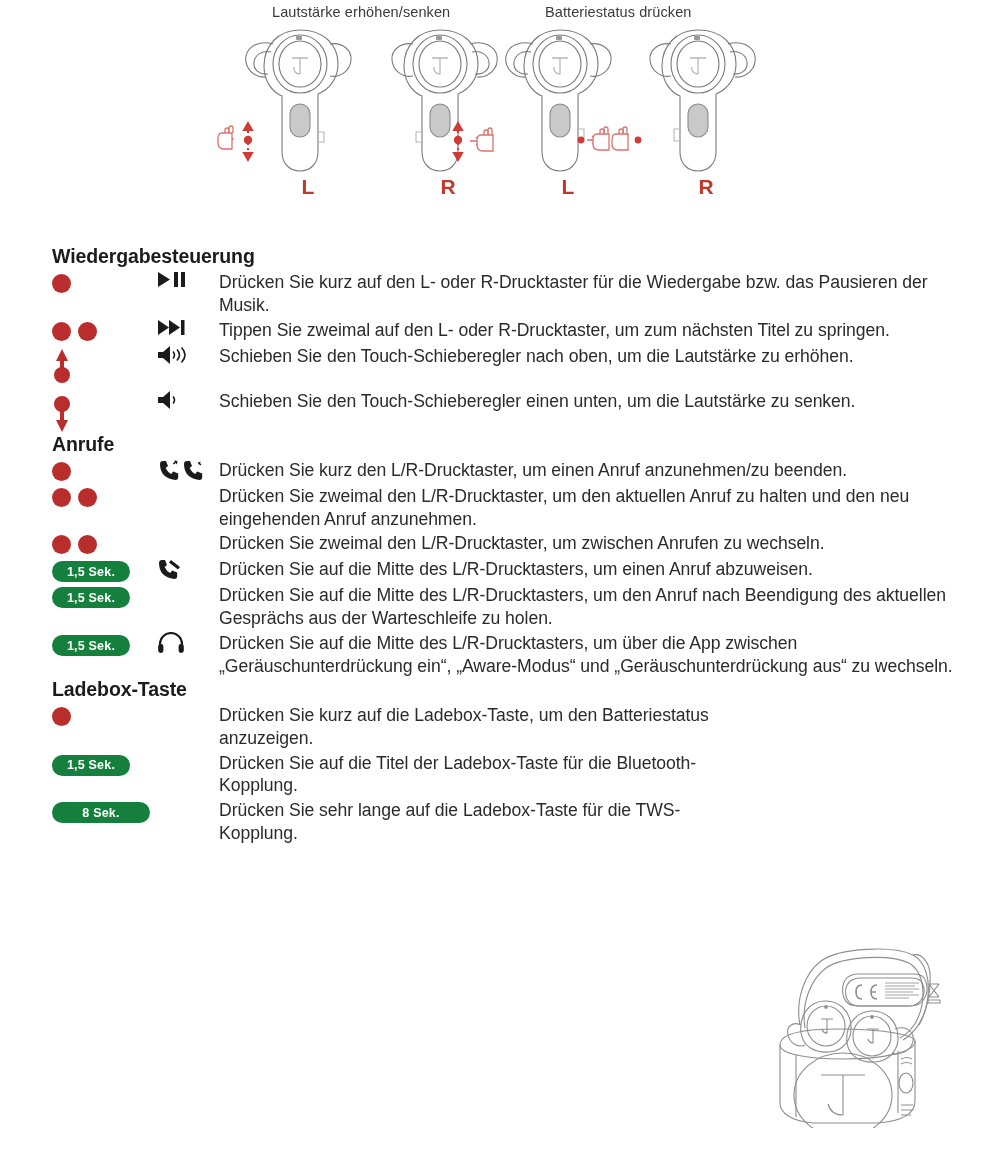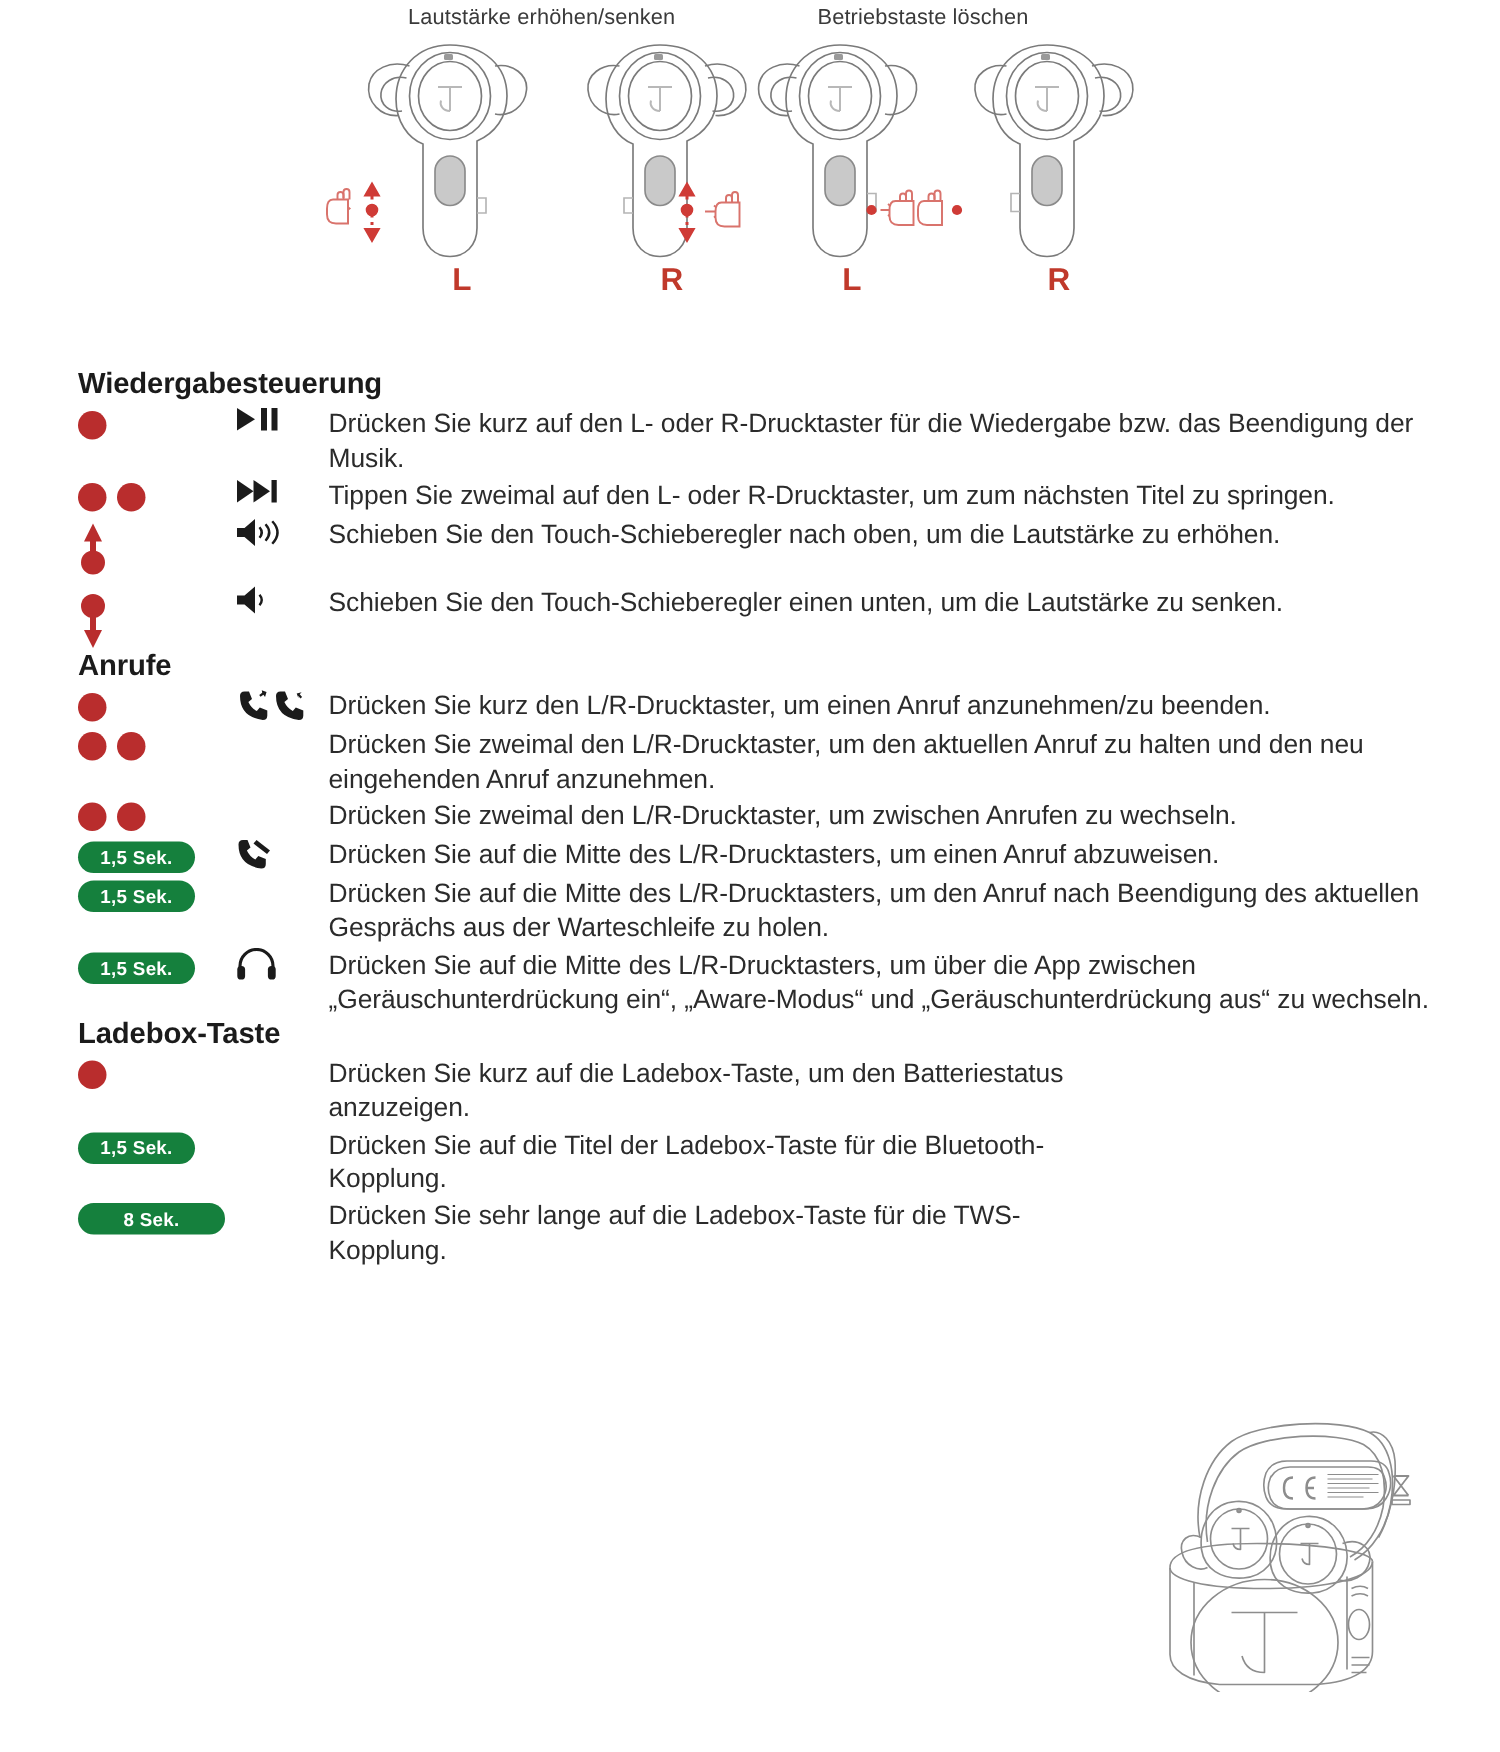--- a/index.html
+++ b/index.html
@@ -136,21 +136,21 @@
     width: 235px;
     height: 195px;
   }
 </style>
 </head>
 <body>
 
 <div id="illustration-band">
 
   <div class="band-caption" id="caption-volume">Lautstärke erhöhen/senken</div>
-  <div class="band-caption" id="caption-power">Betriebstaste löschen</div>
+  <div class="band-caption" id="caption-power">Batteriestatus drücken</div>
 
   <div class="bud-figure" id="bud-1">
     <svg class="bud-svg" width="140" height="160" viewBox="0 0 140 160">
       <g fill="none" stroke="#7a7a7a" stroke-width="1.1">
         <path d="M62 6 C40 6 26 22 26 42 C26 57 34 68 44 72 L44 128 C44 140 52 147 62 147 C72 147 80 140 80 128 L80 70 C92 65 100 54 100 40 C100 20 85 6 62 6 Z"></path>
         <ellipse cx="62" cy="40" rx="27" ry="29"></ellipse>
         <ellipse cx="62" cy="40" rx="21" ry="23"></ellipse>
         <path d="M35 20 C22 16 10 22 8 32 C6 44 16 54 28 53"></path>
         <path d="M33 28 C24 26 17 31 16 38 C15 46 22 51 30 50"></path>
         <path d="M92 20 C104 18 114 26 113 36 C112 47 102 54 92 52"></path>
@@ -281,21 +281,21 @@
     <div class="cue">
       <span class="dot"></span>
     </div>
     <div class="glyph">
       <svg width="30" height="17" viewBox="0 0 30 17">
         <path d="M1 1 L13 8.5 L1 16 Z" fill="#1b1b1b"></path>
         <rect x="17" y="1" width="4" height="15" fill="#1b1b1b"></rect>
         <rect x="24" y="1" width="4" height="15" fill="#1b1b1b"></rect>
       </svg>
     </div>
-    <div class="desc">Drücken Sie kurz auf den L- oder R-Drucktaster für die Wiedergabe bzw. das Beendigung der Musik.</div>
+    <div class="desc">Drücken Sie kurz auf den L- oder R-Drucktaster für die Wiedergabe bzw. das Pausieren der Musik.</div>
   </div>
 
   <div class="row">
     <div class="cue">
       <span class="dot"></span>
       <span class="dot"></span>
     </div>
     <div class="glyph">
       <svg width="30" height="17" viewBox="0 0 30 17">
         <path d="M1 1 L12 8.5 L1 16 Z" fill="#1b1b1b"></path>

